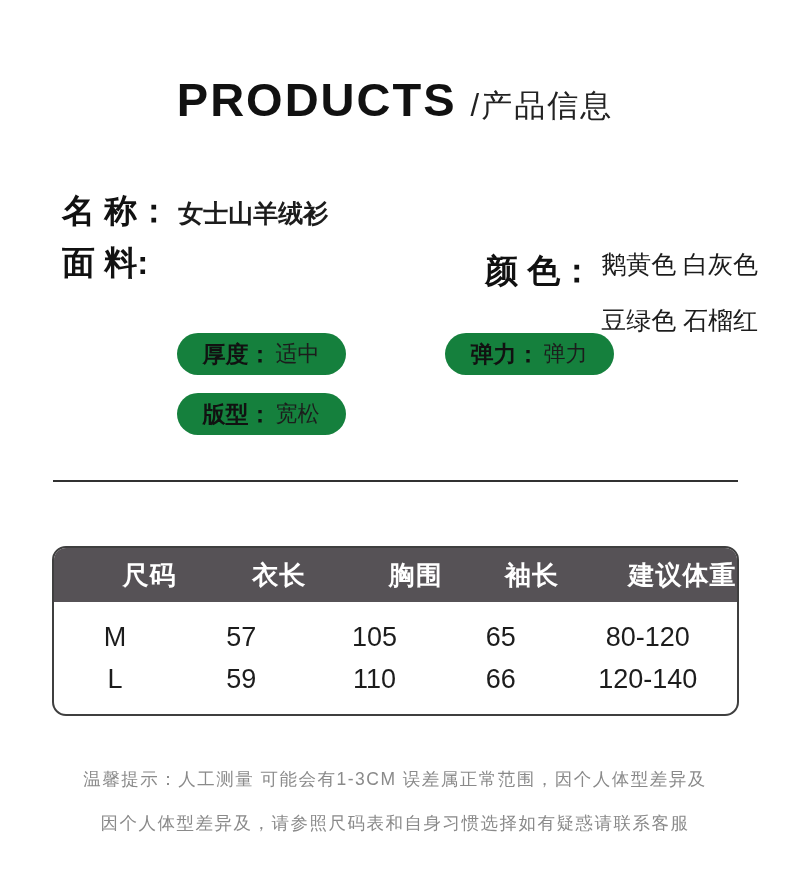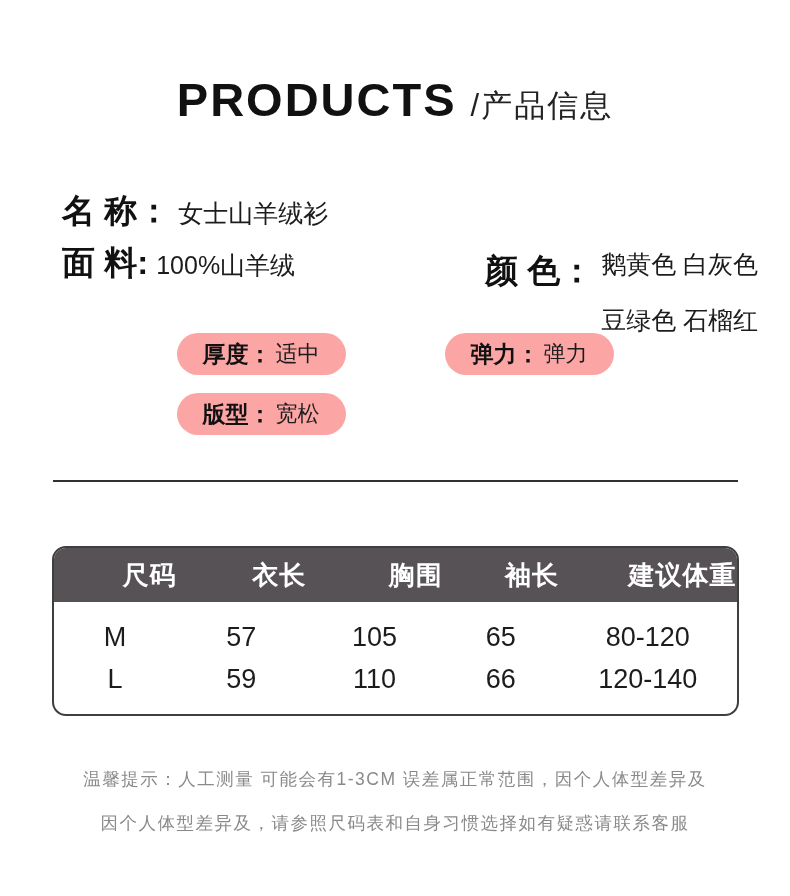--- a/index.html
+++ b/index.html
@@ -51,21 +51,21 @@
   }
   .info-row { display: flex; align-items: baseline; height: 30px; }
   .info-row + .info-row { margin-top: 22px; }
   .info-label {
     font-size: 33px;
     font-weight: 700;
     color: #111111;
   }
   .info-value {
     font-size: 25px;
-    font-weight: 400;
+    font-weight: 700;
     margin-left: 8px;
     color: #1c1c1c;
   }
   .info-right {
     position: absolute;
     left: 485px;
     top: 16px;
     display: flex;
     align-items: flex-start;
     margin-top: 44px;
@@ -86,21 +86,21 @@
     display: grid;
     grid-template-columns: auto auto;
     column-gap: 99px;
     row-gap: 18px;
     justify-content: center;
   }
   .pill {
     height: 42px;
     min-width: 148px;
     border-radius: 21px;
-    background: #fca5a5;
+    background: #15803d;
     display: flex;
     align-items: center;
     padding: 0 26px;
   }
   .pill-label {
     font-size: 23px;
     font-weight: 700;
     color: #111111;
   }
   .pill-value {
@@ -181,21 +181,20 @@
   </div>
 
   <div class="info-section">
     <div class="info-left">
       <div class="info-row">
         <span class="info-label">名 称：</span>
         <span class="info-value">女士山羊绒衫</span>
       </div>
       <div class="info-row">
         <span class="info-label">面 料:</span>
-        <span class="info-value">100%山羊绒</span>
       </div>
     </div>
     <div class="info-right">
       <span class="info-label">颜 色：</span>
       <div class="color-lines">
         <div class="color-line">鹅黄色 白灰色</div>
         <div class="color-line">豆绿色 石榴红</div>
       </div>
     </div>
   </div>

